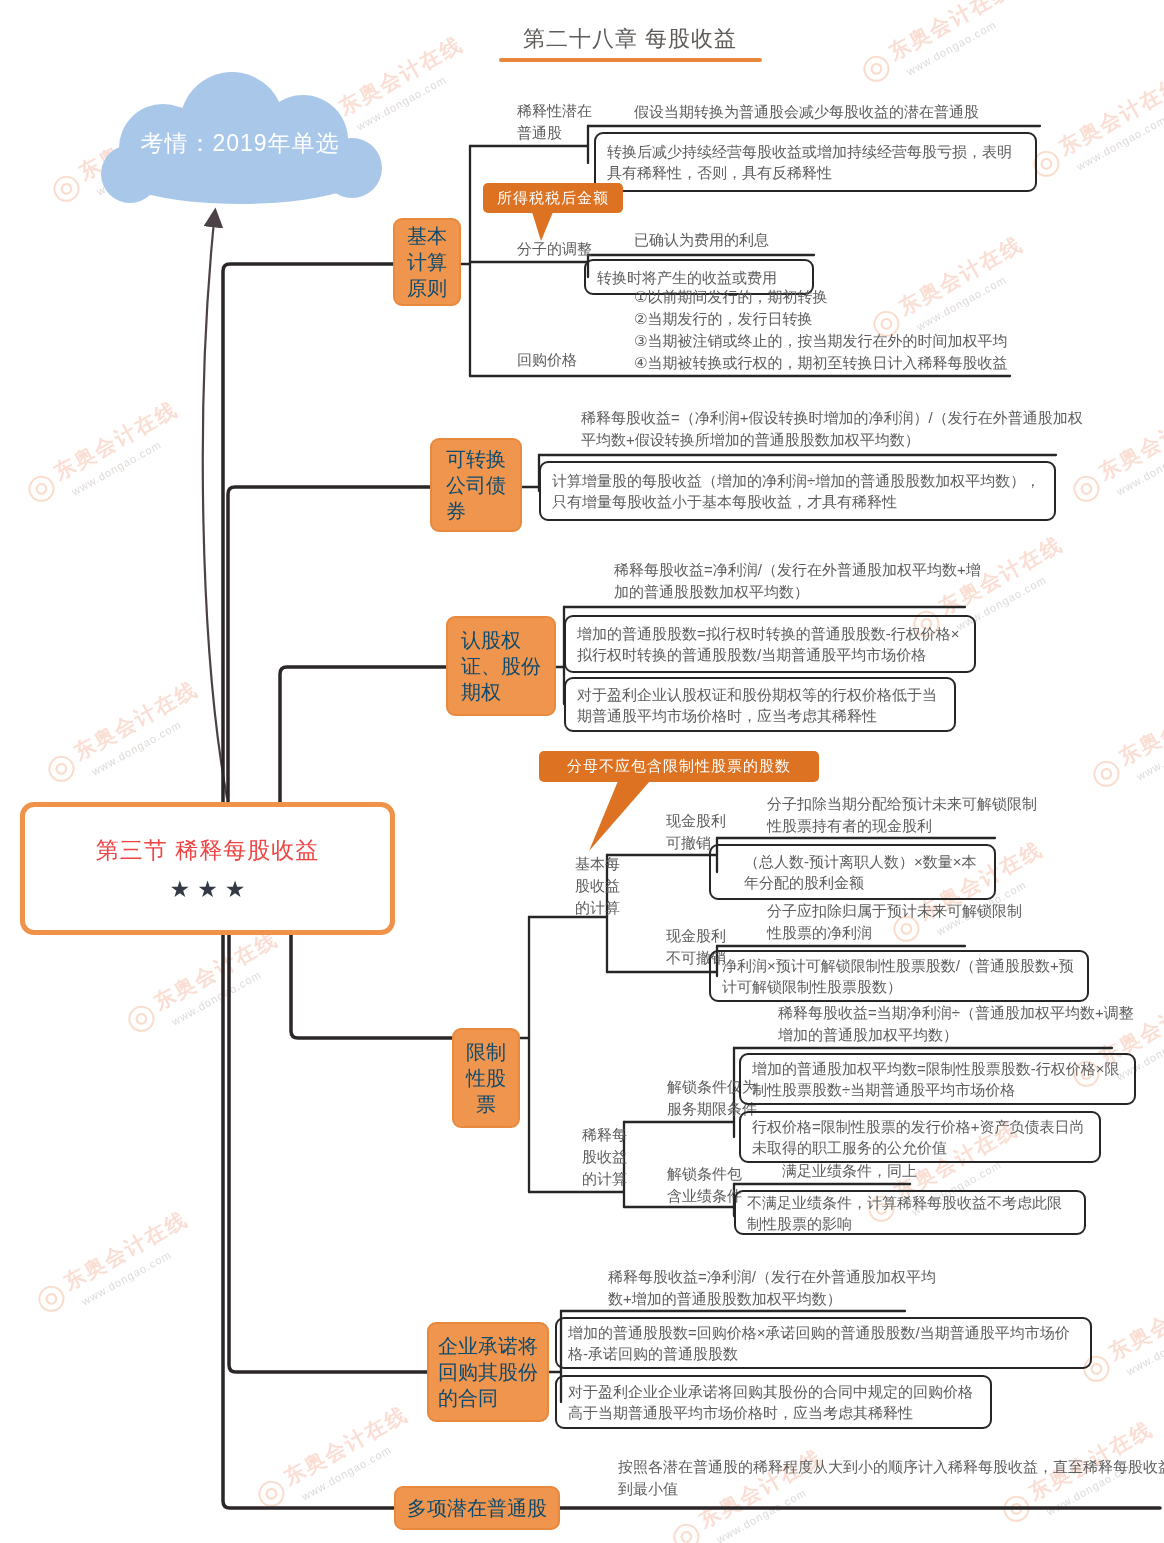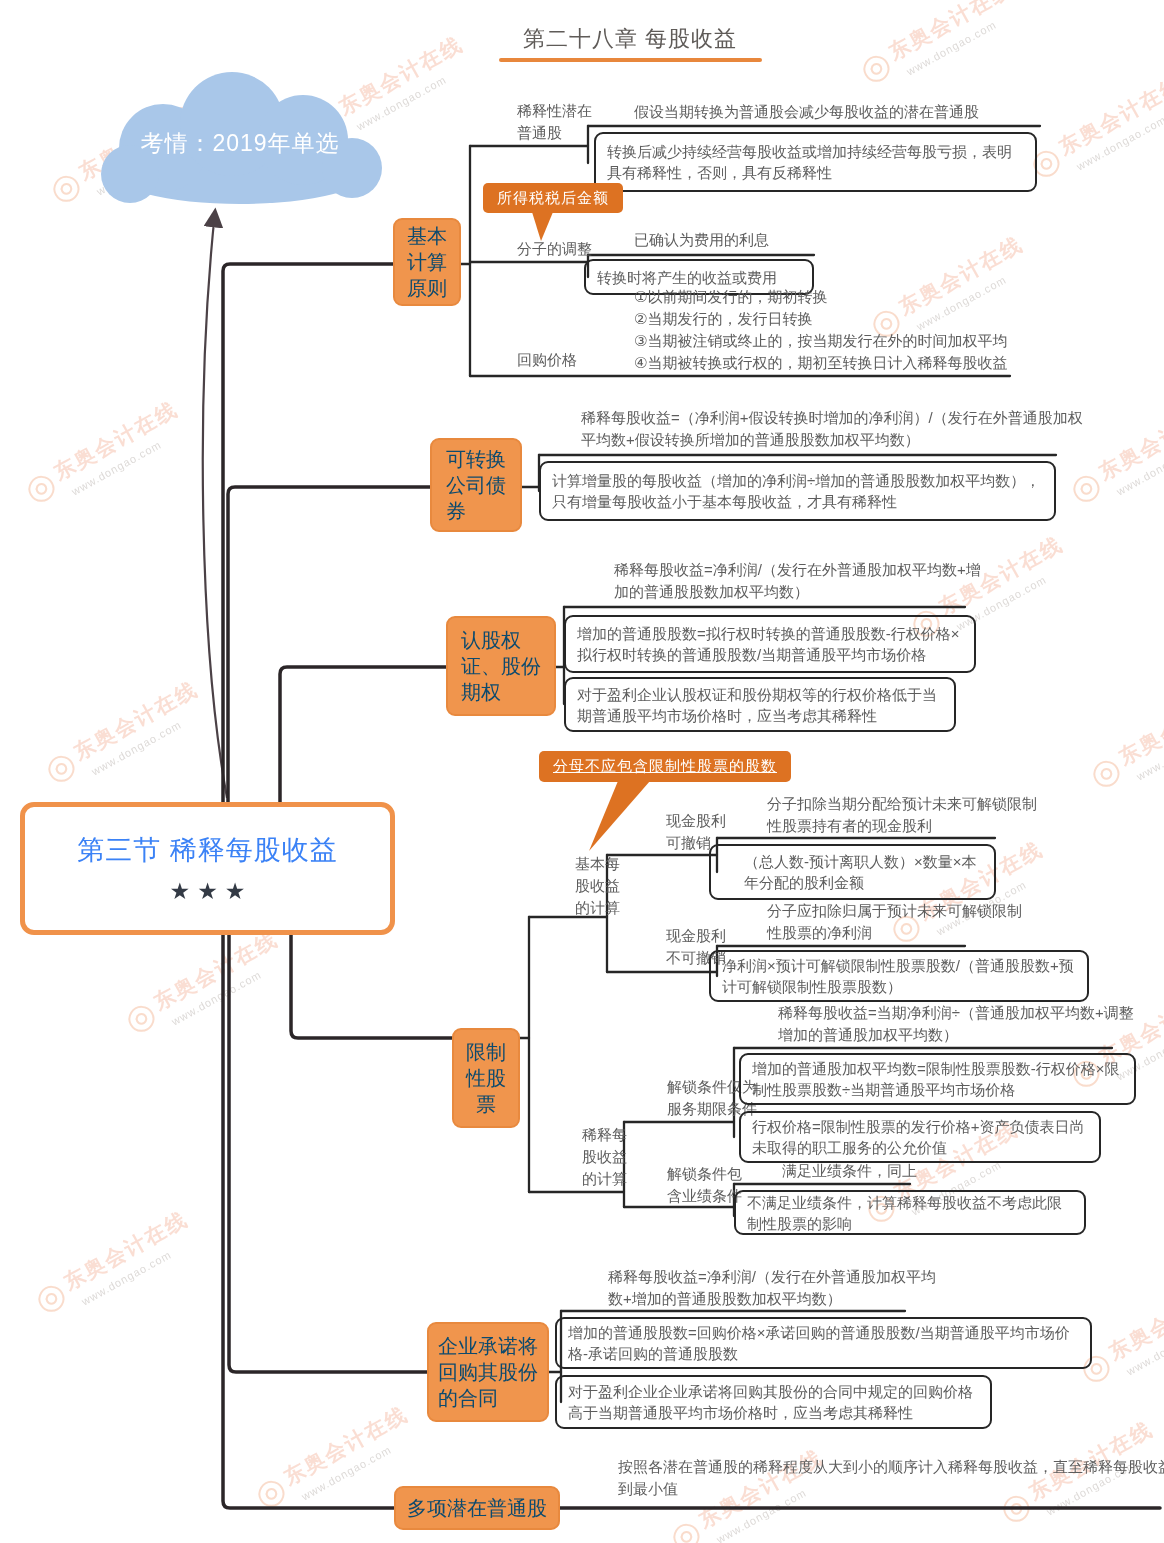--- a/index.html
+++ b/index.html
@@ -16,21 +16,21 @@
   .wm .brand{font-size:21px;font-weight:bold;color:rgba(232,95,47,.26);letter-spacing:2px;}
   .wm .url{display:block;font-size:11px;color:rgba(160,150,145,.45);margin-left:40px;letter-spacing:1px;}
   
   .title{font-size:22px;color:#5f5b58;text-align:center;letter-spacing:1px;}
   .title-underline{background:#E8873C;border-radius:2px;}
   
   .cloud-text{font-size:23px;color:#ffffff;text-align:center;letter-spacing:1px;}
   
   .root{background:#ffffff;border:5px solid #F0924A;border-radius:14px;
         display:flex;flex-direction:column;align-items:center;justify-content:center;}
-  .root .t{font-size:27px;color:#3b82f6;letter-spacing:1px;}
+  .root .t{font-size:23px;color:#ef4444;letter-spacing:1px;}
   .root .s{font-size:23px;color:#333a45;letter-spacing:7px;margin-top:10px;text-indent:7px;}
   
   .node{background:#F0954D;border:2px solid #E8893E;border-radius:9px;color:#0c4a6e;
         font-size:20px;line-height:26px;display:flex;align-items:center;justify-content:center;
         text-align:left;white-space:pre-line;box-sizing:border-box;padding:4px 8px;}
   .node.c{text-align:center;}
   
   .nlabel,.leaf{font-size:15px;line-height:22px;color:#5d5d5d;white-space:pre-line;margin-left:30px;}
   .lbox{font-size:15px;line-height:21px;color:#5d5d5d;border:2.5px solid #262626;border-radius:9px;
         box-sizing:border-box;padding:5px 11px;display:flex;align-items:center;}
@@ -190,21 +190,21 @@
 证、股份
 期权</div>
     <div class="abs leaf" style="left:584px;top:559px;width:380px;">稀释每股收益=净利润/（发行在外普通股加权平均数+增加的普通股股数加权平均数）</div>
     <div class="abs lbox" style="left:564px;top:615px;width:412px;height:58px;">增加的普通股股数=拟行权时转换的普通股股数-行权价格×拟行权时转换的普通股股数/当期普通股平均市场价格</div>
     <div class="abs lbox" style="left:564px;top:677px;width:392px;height:55px;">对于盈利企业认股权证和股份期权等的行权价格低于当期普通股平均市场价格时，应当考虑其稀释性</div>
 
     <div class="abs node c" style="left:452px;top:1028px;width:68px;height:100px;">限制
 性股
 票</div>
 
-    <div class="abs callout" style="left:539px;top:751px;width:252px;height:31px;text-decoration:underline;">分母不应包含限制性股票的股数</div>
+    <div class="abs callout" style="left:539px;top:751px;width:280px;height:31px;">分母不应包含限制性股票的股数</div>
 
     <div class="abs nlabel" style="left:545px;top:853px;width:60px;">基本每
 股收益
 的计算</div>
 
     <div class="abs nlabel" style="left:636px;top:810px;width:75px;">现金股利
 可撤销</div>
     <div class="abs leaf" style="left:737px;top:793px;width:275px;">分子扣除当期分配给预计未来可解锁限制性股票持有者的现金股利</div>
     <div class="abs lbox" style="left:709px;top:844px;width:287px;height:56px;padding-left:33px;">（总人数-预计离职人数）×数量×本年分配的股利金额</div>
 

